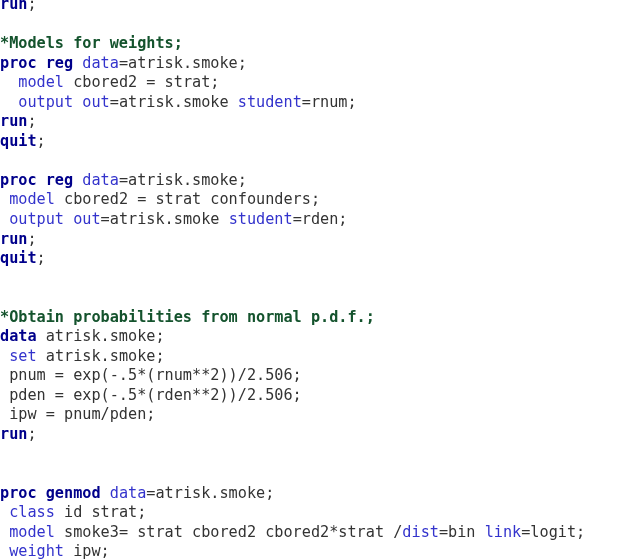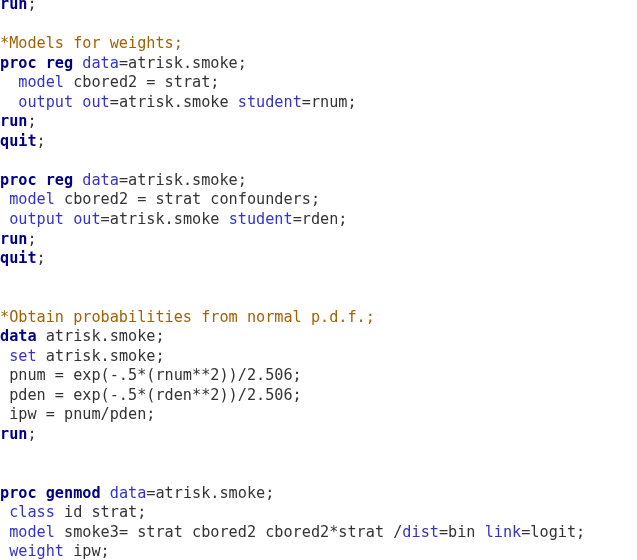--- a/index.html
+++ b/index.html
@@ -34,22 +34,22 @@
   
   .kw {            
     color: #00008B;
     font-weight: bold;
   }
   .opt {           
     color: #3333CC;
     font-weight: normal;
   }
   .cmt {           
-    color: #a16207;
-    font-weight: normal;
+    color: #14532d;
+    font-weight: bold;
   }
   .txt {           
     color: #333333;
     font-weight: normal;
   }
 </style>
 </head>
 <body>
 
 <div id="code-listing"><div class="line"><span class="kw">run</span><span class="txt">;</span></div><div class="line blank">&nbsp;</div><div class="line"><span class="cmt">*Models for weights;</span></div><div class="line"><span class="kw">proc reg </span><span class="opt">data</span><span class="txt">=atrisk.smoke;</span></div><div class="line"><span class="txt">  </span><span class="opt">model</span><span class="txt"> cbored2 = strat;</span></div><div class="line"><span class="txt">  </span><span class="opt">output </span><span class="opt">out</span><span class="txt">=atrisk.smoke </span><span class="opt">student</span><span class="txt">=rnum;</span></div><div class="line"><span class="kw">run</span><span class="txt">;</span></div><div class="line"><span class="kw">quit</span><span class="txt">;</span></div><div class="line blank">&nbsp;</div><div class="line"><span class="kw">proc reg </span><span class="opt">data</span><span class="txt">=atrisk.smoke;</span></div><div class="line"><span class="txt"> </span><span class="opt">model</span><span class="txt"> cbored2 = strat confounders;</span></div><div class="line"><span class="txt"> </span><span class="opt">output </span><span class="opt">out</span><span class="txt">=atrisk.smoke </span><span class="opt">student</span><span class="txt">=rden;</span></div><div class="line"><span class="kw">run</span><span class="txt">;</span></div><div class="line"><span class="kw">quit</span><span class="txt">;</span></div><div class="line blank">&nbsp;</div><div class="line blank">&nbsp;</div><div class="line"><span class="cmt">*Obtain probabilities from normal p.d.f.;</span></div><div class="line"><span class="kw">data</span><span class="txt"> atrisk.smoke;</span></div><div class="line"><span class="txt"> </span><span class="opt">set</span><span class="txt"> atrisk.smoke;</span></div><div class="line"><span class="txt"> pnum = exp(-.5*(rnum**2))/2.506;</span></div><div class="line"><span class="txt"> pden = exp(-.5*(rden**2))/2.506;</span></div><div class="line"><span class="txt"> ipw = pnum/pden;</span></div><div class="line"><span class="kw">run</span><span class="txt">;</span></div><div class="line blank">&nbsp;</div><div class="line blank">&nbsp;</div><div class="line"><span class="kw">proc genmod </span><span class="opt">data</span><span class="txt">=atrisk.smoke;</span></div><div class="line"><span class="txt"> </span><span class="opt">class</span><span class="txt"> id strat;</span></div><div class="line"><span class="txt"> </span><span class="opt">model</span><span class="txt"> smoke3= strat cbored2 cbored2*strat /</span><span class="opt">dist</span><span class="txt">=bin </span><span class="opt">link</span><span class="txt">=logit;</span></div><div class="line"><span class="txt"> </span><span class="opt">weight</span><span class="txt"> ipw;</span></div></div>

